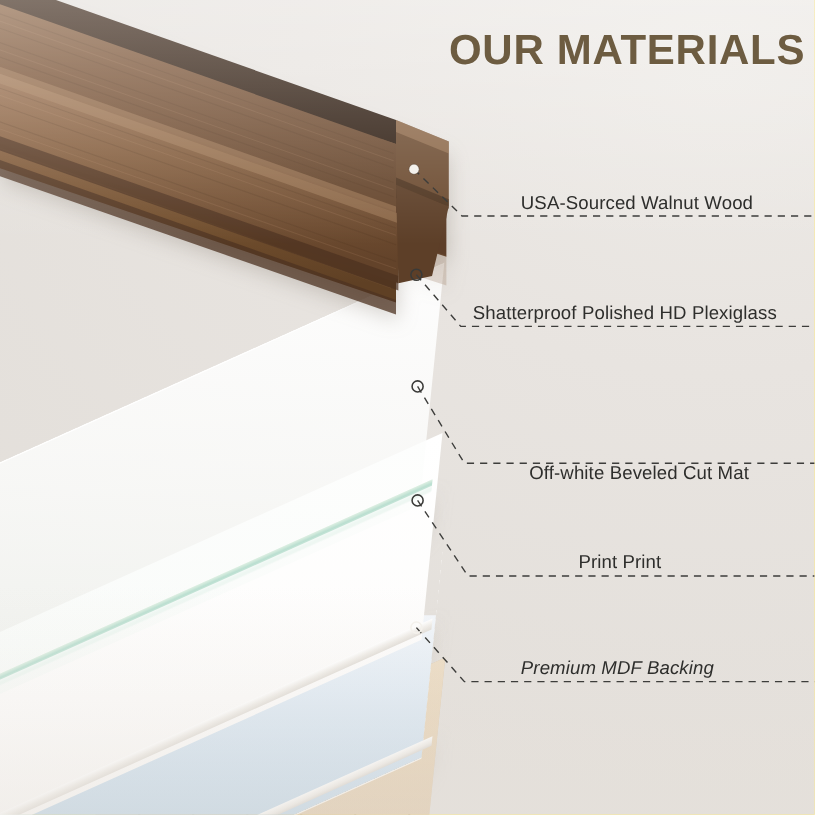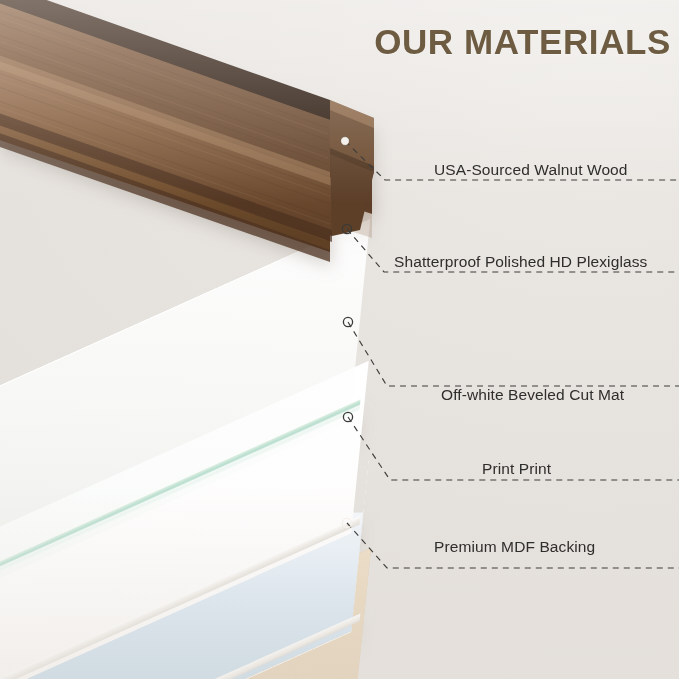--- a/index.html
+++ b/index.html
@@ -390,16 +390,16 @@
           <circle cx="348" cy="322" r="4.6" fill="none" stroke="#3a3a38" stroke-width="1.3"></circle>
           <circle cx="348" cy="417" r="4.6" fill="none" stroke="#3a3a38" stroke-width="1.3"></circle>
           <circle cx="347" cy="523" r="4.6" fill="none" stroke="#f4f1ec" stroke-width="1.3"></circle>
         </g>
     </svg>
 
     <div id="label-1" class="callout-label" style="left: 394px; top: 253px;">Shatterproof Polished HD Plexiglass</div>
     <div id="label-0" class="callout-label" style="left: 434px; top: 161px;">USA-Sourced Walnut Wood</div>
     <div id="label-2" class="callout-label" style="left: 426px; top: 386px; margin-left: 15px;">Off-white Beveled Cut Mat</div>
     <div id="label-3" class="callout-label" style="left: 482px; top: 460px;">Print Print</div>
-    <div id="label-4" class="callout-label" style="left: 434px; top: 538px;">Premium MDF Backing</div>
+    <div id="label-4" class="callout-label" style="left: 434px; top: 549px; font-style: italic;">Premium MDF Backing</div>
   </div>
 
 </div>
 
 </body></html>

